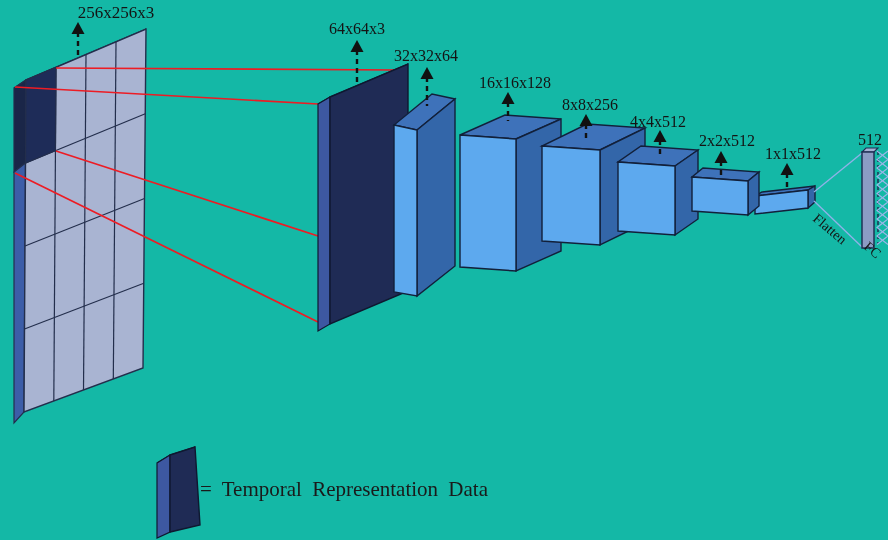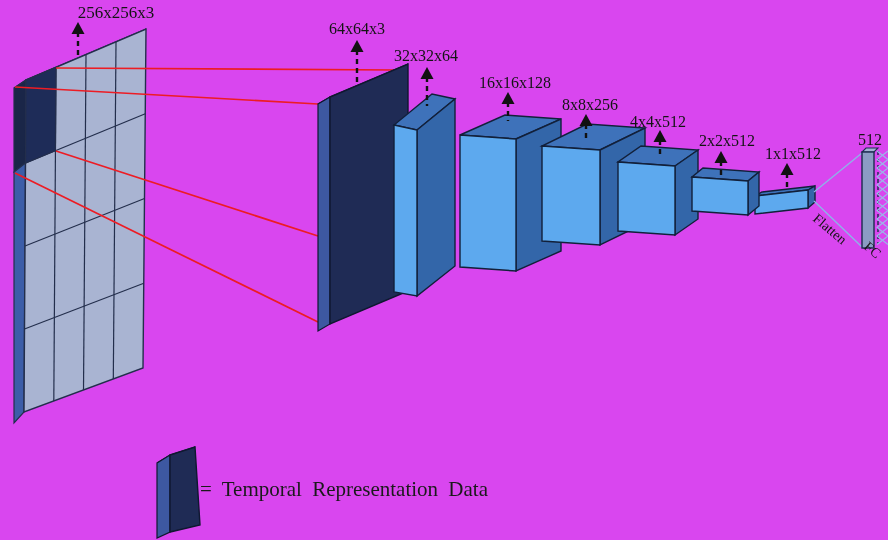--- a/index.html
+++ b/index.html
@@ -1,16 +1,16 @@
 <!DOCTYPE html>
 <html><head>
 <meta charset="utf-8">
 <style>
   html,body{margin:0;padding:0;background:#ffffff;}
-  #canvas{position:relative;width:888px;height:540px;background:#d946ef;overflow:hidden;
+  #canvas{position:relative;width:888px;height:540px;background:#14b8a6;overflow:hidden;
           font-family:"Liberation Serif","DejaVu Serif",serif;}
   svg{display:block;}
   .layer-label{font-family:"Liberation Serif","DejaVu Serif",serif;font-size:16px;fill:#141414;}
   .input-label{font-size:17px;}
   .rot-label{font-family:"Liberation Serif","DejaVu Serif",serif;font-size:14px;fill:#141414;}
   .legend-label{font-family:"Liberation Serif","DejaVu Serif",serif;font-size:21px;fill:#1a1a1a;word-spacing:5px;}
   .panel-face{fill:#a9b4d2;stroke:#232e4c;stroke-width:1.4;}
   .panel-top{fill:#bcc5dc;stroke:#232e4c;stroke-width:1.2;}
   .panel-side{fill:#3c5da8;stroke:#232e4c;stroke-width:1.2;}
   .panel-side-dark{fill:#1a2648;stroke:#232e4c;stroke-width:1.2;}

